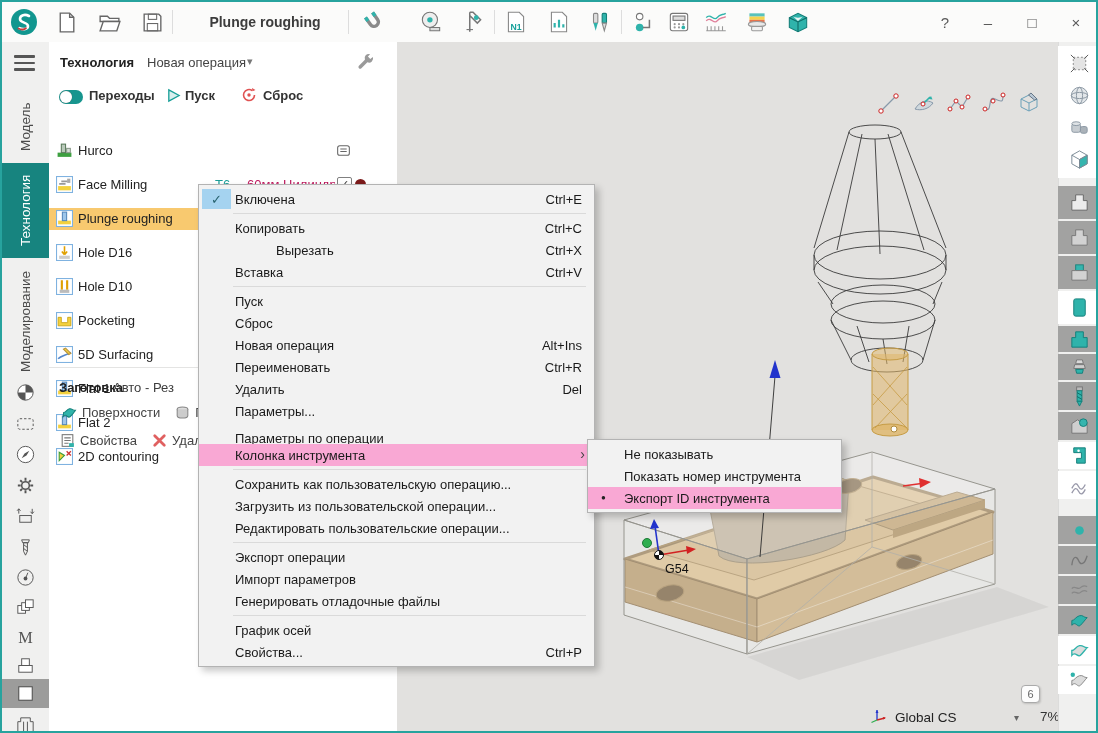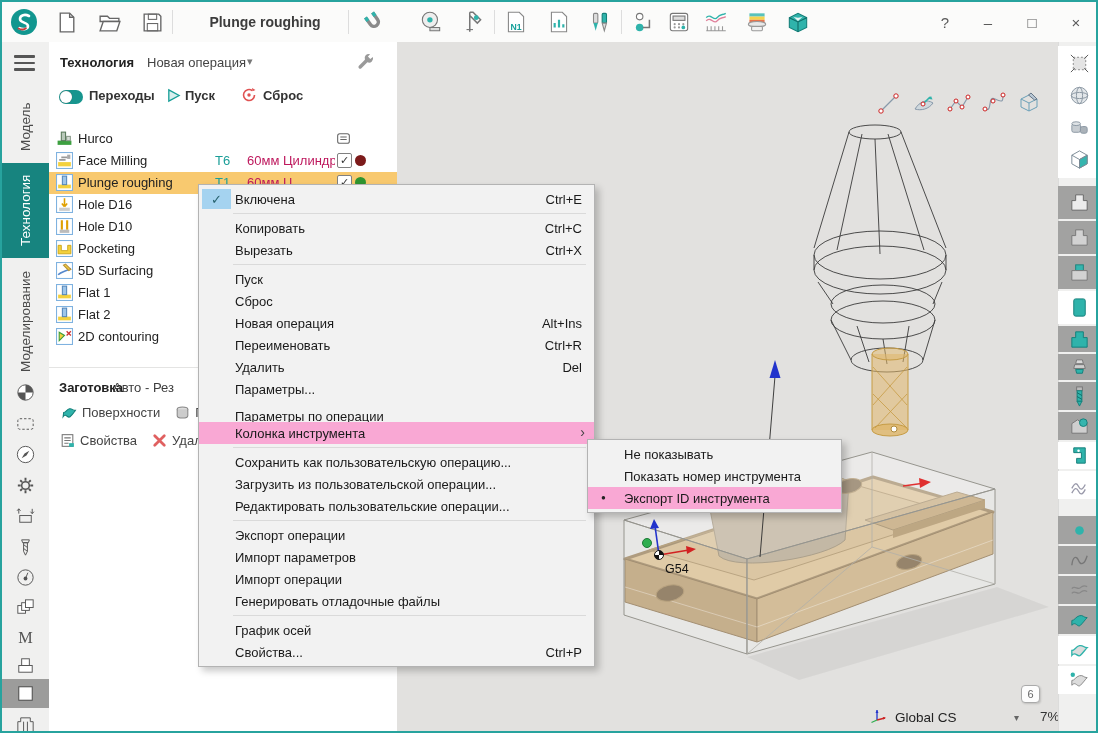--- a/index.html
+++ b/index.html
@@ -28,21 +28,21 @@
   .p-head{position:absolute;left:0;top:10px;width:348px;height:24px;}
   .p-head .h1{position:absolute;left:11px;top:3px;font-weight:bold;color:#222;}
   .p-head .h2{position:absolute;left:98px;top:3px;color:#444;}
   .p-head .chev{position:absolute;left:198px;top:3px;color:#777;font-size:11px;}
   .p-head .wrench{position:absolute;left:306px;top:0px;}
   .p-controls{position:absolute;left:0;top:44px;width:416px;height:26px;}
   .toggle{position:absolute;left:10px;top:4px;width:24px;height:14px;background:#17958e;border-radius:8px;}
   .toggle .knob{position:absolute;left:1px;top:1px;width:12px;height:12px;background:#fff;border-radius:50%;box-shadow:0 0 1px #555;}
   .p-controls .lbl{position:absolute;top:2px;font-weight:bold;color:#333;}
   .tree{position:absolute;left:0;top:86px;width:348px;}
-  .trow{position:relative;height:22px;}
+  .trow{position:relative;height:22px;margin-top:12px;}
   .trow.selected{background:#f8c96f;}
   .t-ico{position:absolute;left:7px;top:2px;width:17px;height:17px;}
   .t-lbl{position:absolute;left:29px;top:3px;color:#222;}
   .t-tool{position:absolute;left:166px;top:3px;color:#1b9e98;}
   .t-name{position:absolute;left:198px;top:3px;width:88px;overflow:hidden;white-space:nowrap;color:#be185d;}
   .t-cb{position:absolute;left:288px;top:3px;width:13px;height:13px;background:#fff;border:1px solid #808080;
         border-radius:2px;font-size:11px;line-height:13px;text-align:center;color:#333;}
   .t-dot{position:absolute;left:306px;top:5px;width:11px;height:11px;border-radius:50%;}
   .t-doc{position:absolute;left:286px;top:2px;width:17px;height:17px;}
   .redlink{position:absolute;left:294px;top:146px;height:40px;border-left:1.5px dashed #d05050;}
@@ -814,22 +814,26 @@
         <div class="chk">✓</div>
         <div style="display: inline;">Включена</div>
         <div class="sc">Ctrl+E</div>
       </div>
       <div class="msep"></div>
       <div class="mi">
         <div style="display: inline;">Копировать</div>
         <div class="sc">Ctrl+C</div>
       </div>
       <div class="mi">
-        <div style="display: inline;">Вырезать</div>
+        <div style="display: inline; margin-left: 41px;">Вырезать</div>
         <div class="sc">Ctrl+X</div>
+      </div>
+      <div class="mi">
+        <div style="display: inline;">Вставка</div>
+        <div class="sc">Ctrl+V</div>
       </div>
       <div class="msep"></div>
       <div class="mi">
         <div style="display: inline;">Пуск</div>
       </div>
       <div class="mi">
         <div style="display: inline;">Сброс</div>
       </div>
       <div class="mi">
         <div style="display: inline;">Новая операция</div>
@@ -864,23 +868,20 @@
         <div style="display: inline;">Редактировать пользовательские операции...</div>
       </div>
       <div class="msep"></div>
       <div class="mi">
         <div style="display: inline;">Экспорт операции</div>
       </div>
       <div class="mi">
         <div style="display: inline;">Импорт параметров</div>
       </div>
       <div class="mi">
-        <div style="display: inline;">Импорт операции</div>
-      </div>
-      <div class="mi">
         <div style="display: inline;">Генерировать отладочные файлы</div>
       </div>
       <div class="msep"></div>
       <div class="mi">
         <div style="display: inline;">График осей</div>
       </div>
       <div class="mi">
         <div style="display: inline;">Свойства...</div>
         <div class="sc">Ctrl+P</div>
       </div>

